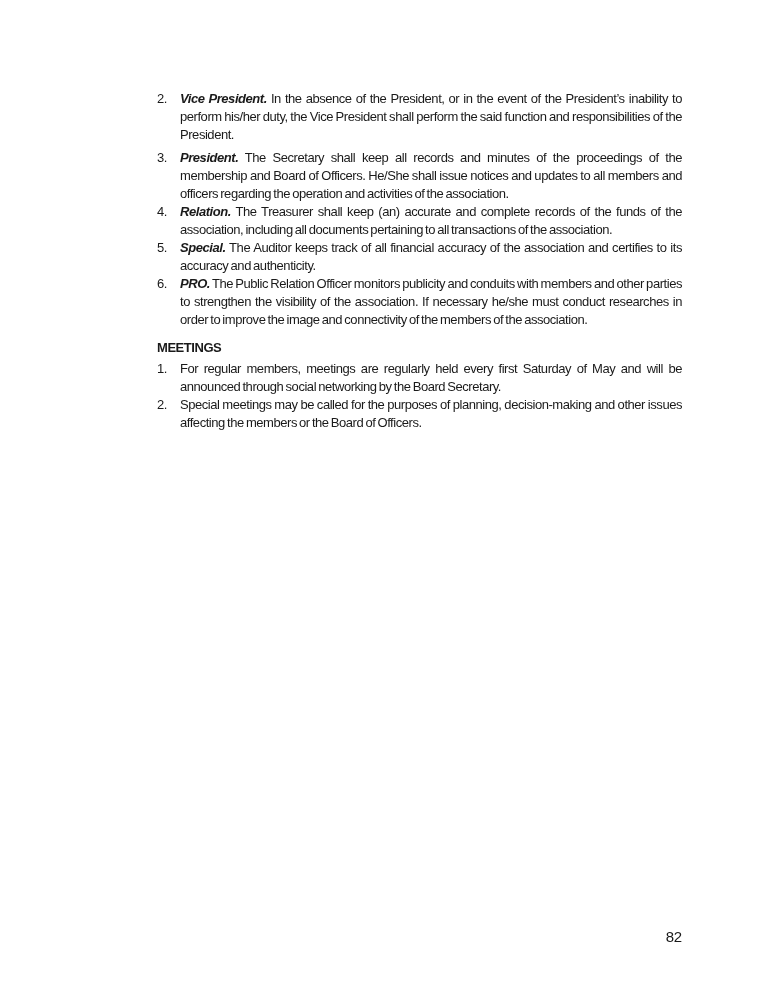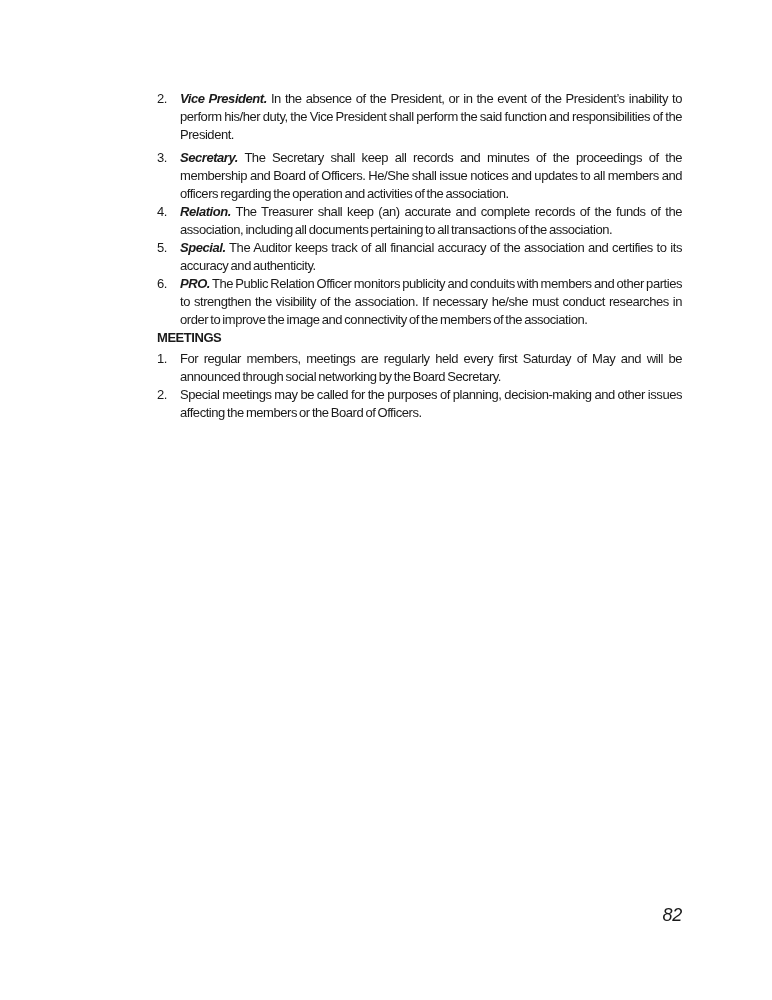--- a/index.html
+++ b/index.html
@@ -42,53 +42,52 @@
   .list-item .body {
     flex: 1 1 auto;
     text-align: justify;
   }
   .term {
     font-weight: bold;
     font-style: italic;
   }
   .mb-extra { margin-bottom: 5px; }
   .meetings-section {
-    margin-top: 0;
+    margin-top: 10px;
   }
   .section-heading {
     font-weight: bold;
     margin-bottom: 3px;
   }
   .page-number {
     position: absolute;
     right: 90px;
-    bottom: 77px;
-    font-size: 18px;
+    bottom: 55px;
+    font-size: 15px;
     line-height: 16px;
     letter-spacing: -0.2px;
-    font-style: italic;
   }
 </style>
 </head>
 <body>
 
 <div class="page">
 
   <div class="content">
 
     <div class="officer-list">
 
       <div class="list-item mb-extra">
         <span class="num">2.</span>
         <div class="body"><span class="term">Vice President.</span> <span>In the absence of the President, or in the event of the President’s inability to perform his/her duty, the Vice President shall perform the said function and responsibilities of the President.</span></div>
       </div>
 
       <div class="list-item">
         <span class="num">3.</span>
-        <div class="body"><span class="term">Secretary.</span> <span>The Secretary shall keep all records and minutes of the proceedings of the membership and Board of Officers. He/She shall issue notices and updates to all members and officers regarding the operation and activities of the association.</span></div>
+        <div class="body"><span class="term">President.</span> <span>The Secretary shall keep all records and minutes of the proceedings of the membership and Board of Officers. He/She shall issue notices and updates to all members and officers regarding the operation and activities of the association.</span></div>
       </div>
 
       <div class="list-item">
         <span class="num">4.</span>
         <div class="body"><span class="term">Relation.</span> <span>The Treasurer shall keep (an) accurate and complete records of the funds of the association, including all documents pertaining to all transactions of the association.</span></div>
       </div>
 
       <div class="list-item">
         <span class="num">5.</span>
         <div class="body"><span class="term">Special.</span> <span>The Auditor keeps track of all financial accuracy of the association and certifies to its accuracy and authenticity.</span></div>

